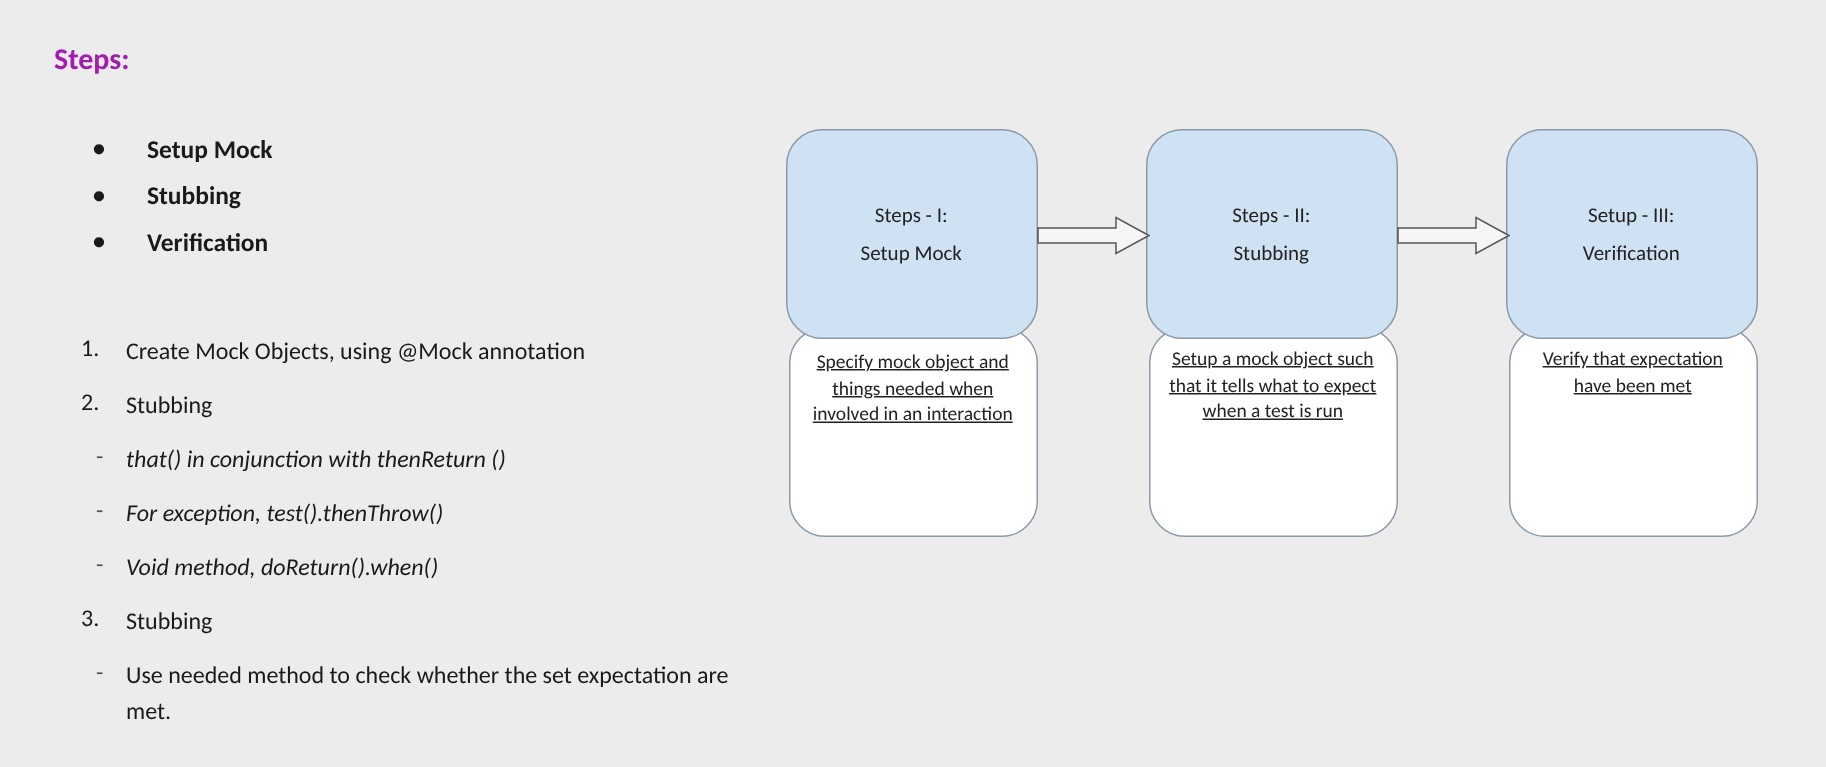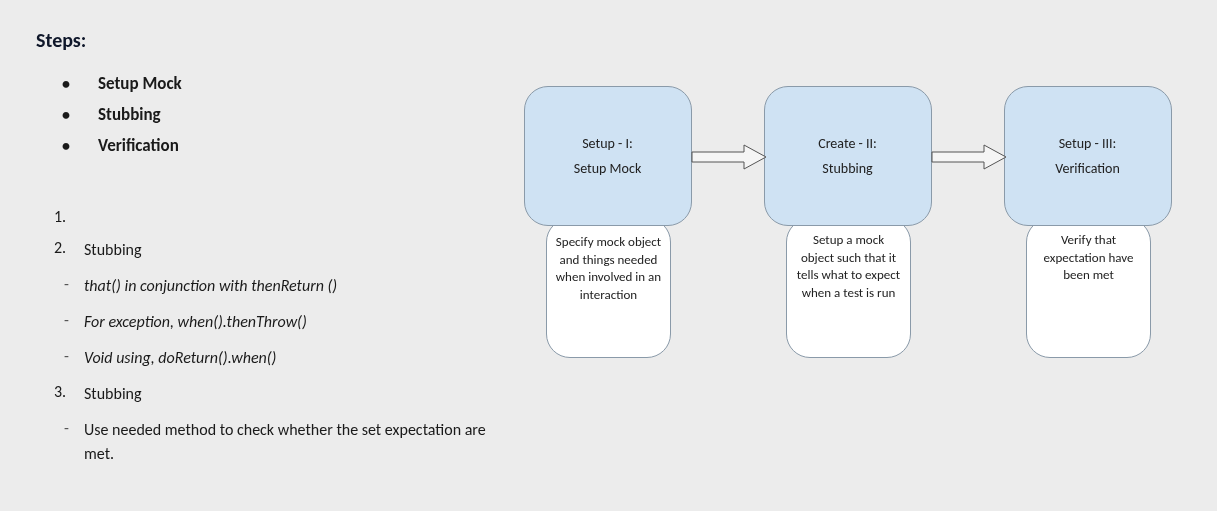--- a/index.html
+++ b/index.html
@@ -12,22 +12,22 @@
       display: flex;
       gap: 20px;
     }
     .left-column {
       width: 460px;
       flex-shrink: 0;
     }
     .steps-heading {
       font-size: 20px;
       font-weight: 700;
-      color: #0f172a;
-      margin-bottom: 16px;
+      color: #a21caf;
+      margin-bottom: 32px;
     }
     .bullet-list {
       list-style: none;
       margin-left: 26px;
       margin-bottom: 40px;
     }
     .bullet-list li {
       font-size: 17px;
       font-weight: 600;
       color: #1a1a1a;
@@ -98,36 +98,37 @@
       display: flex;
       flex-direction: column;
       align-items: center;
       justify-content: center;
       font-size: 14px;
       color: #222;
       text-align: center;
       line-height: 1.8;
     }
     .desc-box {
-      width: 125px;
+      width: 166px;
       min-height: 140px;
       background: #ffffff;
       border: 1px solid #8a9aa9;
       border-radius: 24px;
       margin: -8px auto 0 auto;
       display: flex;
       align-items: flex-start;
       justify-content: center;
       padding: 12px 8px;
       font-size: 13px;
       color: #222;
       text-align: center;
       line-height: 1.35;
       position: relative;
       z-index: -1;
+      text-decoration: underline;
     }
     .desc-box.tight { align-items: flex-start; padding-top: 14px; }
     .arrow {
       width: 78px;
       height: 30px;
       margin-top: 56px;
       position: relative;
       margin-left: -4px;
       margin-right: -4px;
     }
@@ -147,68 +148,69 @@
         <span>Stubbing</span>
       </li>
     <li>
         <span>Verification</span>
       </li>
   </ul>
 
   <div class="numbered-list">
     <div class="num-item">
       <span class="num">1.</span>
+      <span class="text">Create Mock Objects, using @Mock annotation</span>
     </div>
     <div class="num-item">
       <span class="num">2.</span>
       <span class="text">Stubbing</span>
     </div>
     <div class="sub-item italic">
       <span class="dash">-</span>
       <span class="text">that() in conjunction with thenReturn ()</span>
     </div>
     <div class="sub-item italic">
       <span class="dash">-</span>
-      <span class="text">For exception, when().thenThrow()</span>
+      <span class="text">For exception, test().thenThrow()</span>
     </div>
     <div class="sub-item italic">
       <span class="dash">-</span>
-      <span class="text">Void using, doReturn().when()</span>
+      <span class="text">Void method, doReturn().when()</span>
     </div>
     <div class="num-item">
       <span class="num">3.</span>
       <span class="text">Stubbing</span>
     </div>
     <div class="sub-item">
       <span class="dash">-</span>
       <span class="text">Use needed method to check whether the set expectation are met.</span>
     </div>
   </div>
 </div>
 
 <div class="right-column">
   <div class="diagram-row">
 
     <div class="phase-group">
       <div class="phase-box">
-        <div>Setup - I:</div>
+        <div>Steps - I:</div>
         <div>Setup Mock</div>
       </div>
       <div class="desc-box tight">Specify mock object and things needed when involved in an interaction</div>
     </div>
 
     <div class="arrow">
       <svg viewBox="0 0 78 30">
           <path d="M2 10 H54 V3 L76 15 L54 27 V20 H2 Z" fill="#f5f5f5" stroke="#555" stroke-width="1"></path>
         </svg>
     </div>
 
     <div class="phase-group">
       <div class="phase-box">
-        <div>Create - II:</div>
+        <div>Steps - II:</div>
         <div>Stubbing</div>
       </div>
       <div class="desc-box">Setup a mock object such that it tells what to expect when a test is run</div>
     </div>
 
     <div class="arrow">
       <svg viewBox="0 0 78 30">
           <path d="M2 10 H54 V3 L76 15 L54 27 V20 H2 Z" fill="#f5f5f5" stroke="#555" stroke-width="1"></path>
         </svg>
     </div>

